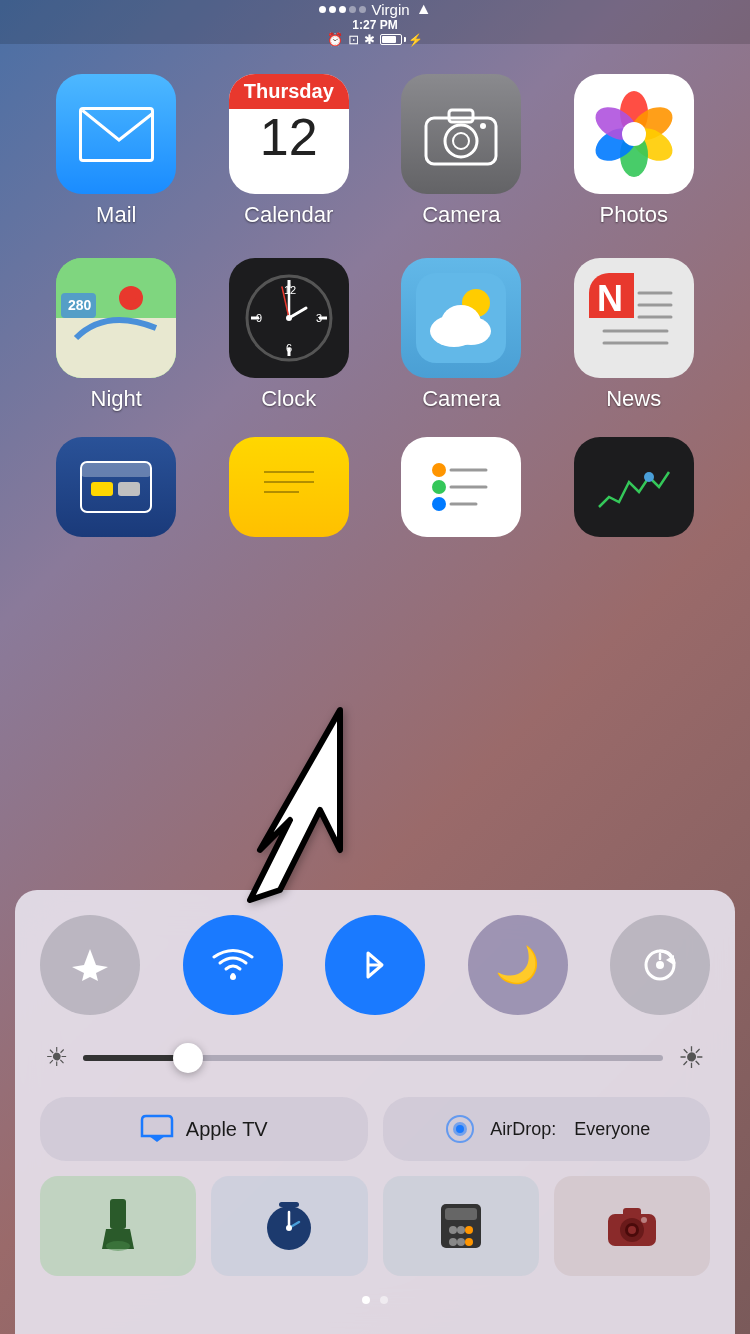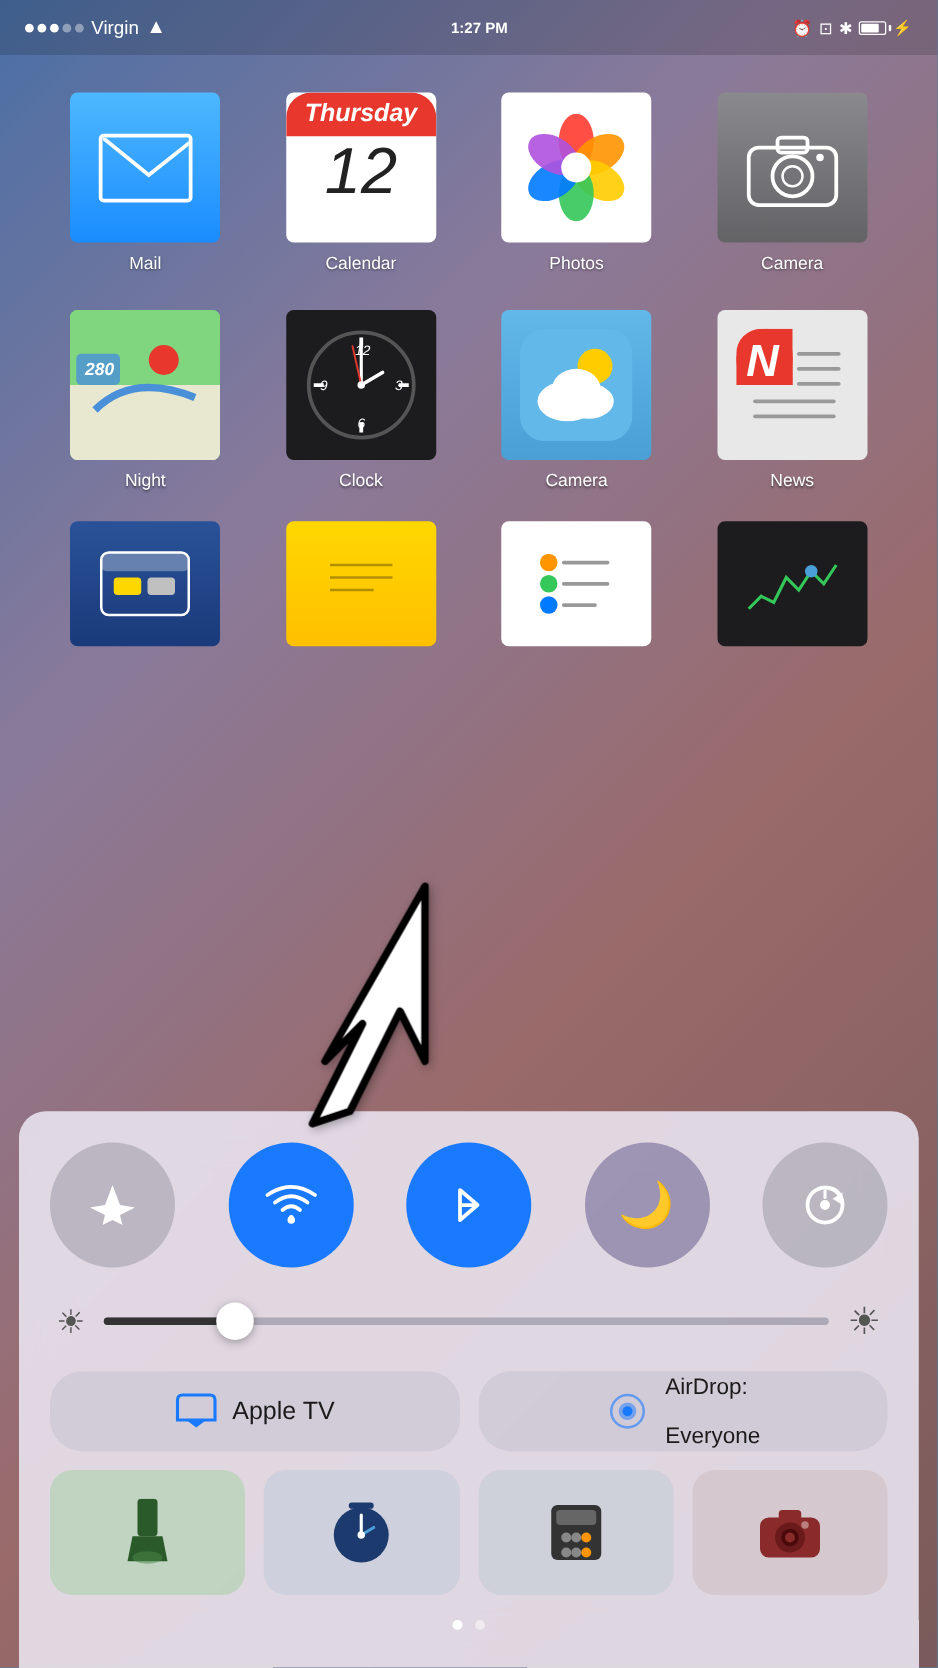--- a/index.html
+++ b/index.html
@@ -26,20 +26,21 @@
       z-index: 10;
       display: flex;
       align-items: center;
       justify-content: space-between;
       padding: 0 20px;
       height: 44px;
       background: rgba(0,0,0,0.15);
       color: white;
       font-size: 15px;
       font-weight: 500;
+      flex-direction: column;
     }
     .status-left {
       display: flex;
       align-items: center;
       gap: 6px;
     }
     .status-center {
       font-weight: 600;
       font-size: 12px;
     }
@@ -95,31 +96,30 @@
       display: flex;
       flex-direction: column;
       align-items: center;
       padding: 10px 5px;
       gap: 8px;
       cursor: pointer;
     }
     .app-icon {
       width: 120px;
       height: 120px;
-      border-radius: 6px;
+      border-radius: 26px;
       display: flex;
       align-items: center;
       justify-content: center;
       overflow: hidden;
       position: relative;
-      font-style: italic;
     }
     .app-label {
       color: white;
-      font-size: 14px;
+      font-size: 22px;
       font-weight: 400;
       text-shadow: 0 1px 2px rgba(0,0,0,0.5);
     }
 
     
     .icon-mail { background: linear-gradient(180deg, #4db8ff 0%, #1a8cff 100%); }
 
     
     .icon-calendar { background: white; }
     .calendar-header {
@@ -362,46 +362,46 @@
 
   <div class="app-item">
     <div class="app-icon icon-calendar" style="flex-direction:column;justify-content:flex-start;padding:0;overflow:hidden;">
       <div class="calendar-header" style="width:100%;font-size:20px;padding:6px 0;border-radius:20px 20px 0 0;background:#e8382d;color:white;text-align:center;font-weight:600;">Thursday</div>
       <div class="calendar-date">12</div>
     </div>
     <span class="app-label">Calendar</span>
   </div>
 
   <div class="app-item">
+    <div class="app-icon icon-camera">
+      <svg width="80" height="65" viewBox="0 0 80 65">
+        <rect x="5" y="16" width="70" height="46" rx="8" fill="none" stroke="white" stroke-width="3"></rect>
+        <rect x="28" y="8" width="24" height="12" rx="3" fill="none" stroke="white" stroke-width="3"></rect>
+        <circle cx="40" cy="39" r="16" fill="none" stroke="white" stroke-width="3"></circle>
+        <circle cx="40" cy="39" r="8" fill="none" stroke="white" stroke-width="2"></circle>
+        <circle cx="62" cy="24" r="3" fill="white"></circle>
+      </svg>
+    </div>
+    <span class="app-label">Camera</span>
+  </div>
+
+  <div class="app-item">
     <div class="app-icon icon-photos">
       <svg width="90" height="90" viewBox="0 0 90 90">
         <ellipse cx="45" cy="24" rx="14" ry="22" fill="#ff3b30" opacity="0.9" transform="rotate(0 45 45)"></ellipse>
         <ellipse cx="45" cy="24" rx="14" ry="22" fill="#ff9500" opacity="0.9" transform="rotate(60 45 45)"></ellipse>
         <ellipse cx="45" cy="24" rx="14" ry="22" fill="#ffcc00" opacity="0.9" transform="rotate(120 45 45)"></ellipse>
         <ellipse cx="45" cy="24" rx="14" ry="22" fill="#34c759" opacity="0.9" transform="rotate(180 45 45)"></ellipse>
         <ellipse cx="45" cy="24" rx="14" ry="22" fill="#007aff" opacity="0.9" transform="rotate(240 45 45)"></ellipse>
         <ellipse cx="45" cy="24" rx="14" ry="22" fill="#af52de" opacity="0.9" transform="rotate(300 45 45)"></ellipse>
         <circle cx="45" cy="45" r="12" fill="white"></circle>
       </svg>
     </div>
     <span class="app-label">Photos</span>
   </div>
-
-  <div class="app-item">
-    <div class="app-icon icon-camera">
-      <svg width="80" height="65" viewBox="0 0 80 65">
-        <rect x="5" y="16" width="70" height="46" rx="8" fill="none" stroke="white" stroke-width="3"></rect>
-        <rect x="28" y="8" width="24" height="12" rx="3" fill="none" stroke="white" stroke-width="3"></rect>
-        <circle cx="40" cy="39" r="16" fill="none" stroke="white" stroke-width="3"></circle>
-        <circle cx="40" cy="39" r="8" fill="none" stroke="white" stroke-width="2"></circle>
-        <circle cx="62" cy="24" r="3" fill="white"></circle>
-      </svg>
-    </div>
-    <span class="app-label">Camera</span>
-  </div>
 </div>
 
 <div class="app-grid" style="padding-top:0;">
 
   <div class="app-item">
     <div class="app-icon" style="background:linear-gradient(180deg,#7fd67f 0%,#5ab85a 50%,#e8e8d0 100%);position:relative;overflow:hidden;text-align:right;">
       <svg width="120" height="120" viewBox="0 0 120 120">
         <rect width="120" height="120" fill="#7fd67f"></rect>
         <rect y="60" width="120" height="60" fill="#e8e8d0"></rect>
         <path d="M20 80 Q50 50 100 70" stroke="#4a90d9" stroke-width="6" fill="none"></path>
@@ -577,21 +577,21 @@
         <polygon points="17 28, 9 22, 25 22" fill="#1a7aff"></polygon>
       </svg>
       <span class="action-label">Apple TV</span>
     </div>
     <div class="action-btn">
       <svg width="36" height="36" viewBox="0 0 36 36">
         <circle cx="18" cy="18" r="7" fill="#1a7aff" opacity="0.5"></circle>
         <circle cx="18" cy="18" r="13" fill="none" stroke="#1a7aff" stroke-width="2" opacity="0.6"></circle>
         <circle cx="18" cy="18" r="4" fill="#1a7aff"></circle>
       </svg>
-      <div style="display:flex;flex-direction:column;gap:18px;">
+      <div style="display:flex;gap:18px;">
         <span class="action-label action-label-small">AirDrop:</span>
         <span class="action-label action-label-small">Everyone</span>
       </div>
     </div>
   </div>
 
 
   <div class="quick-actions">
 
     <div class="quick-btn flashlight">

